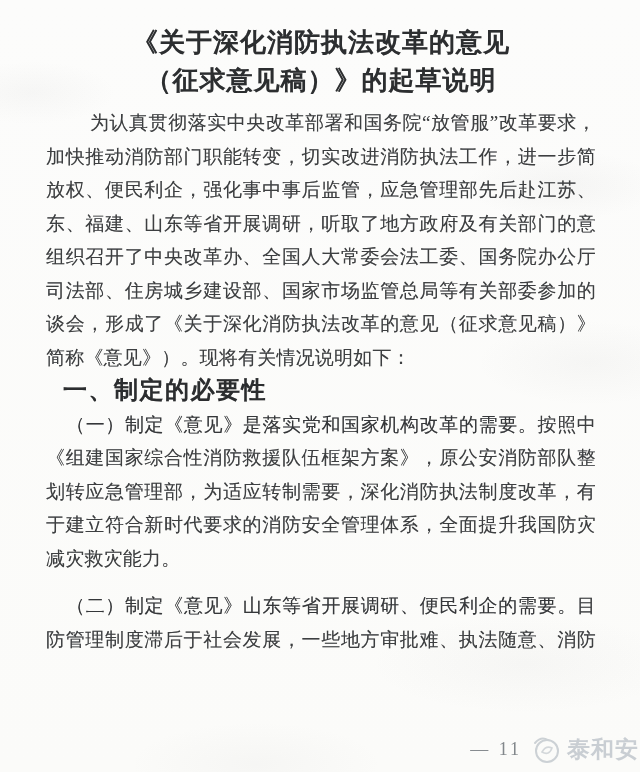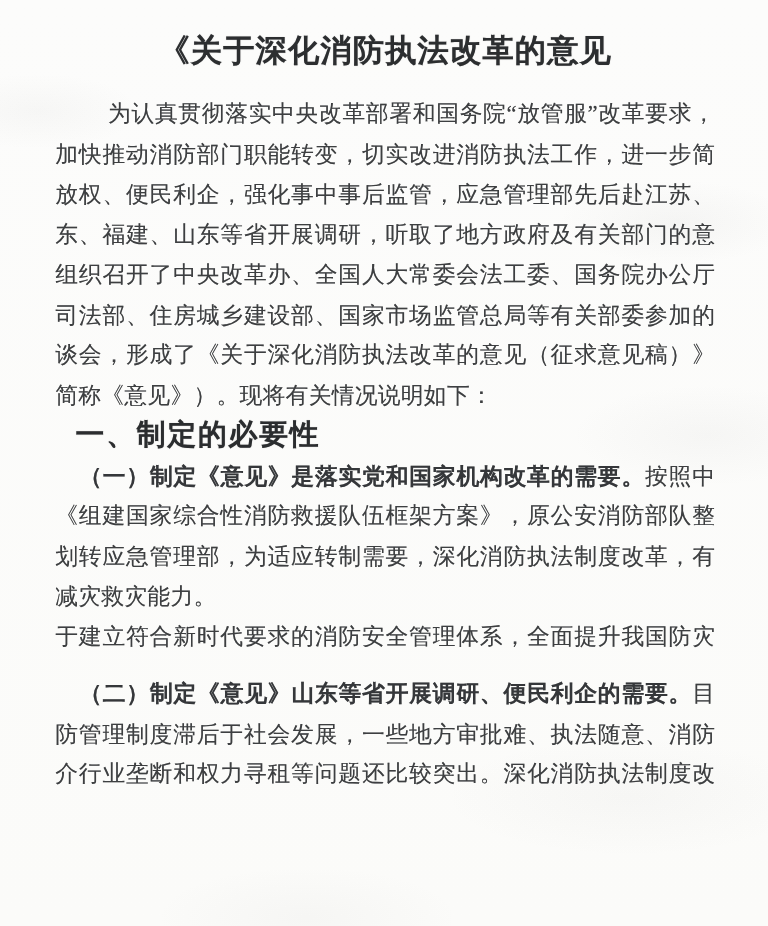--- a/index.html
+++ b/index.html
@@ -16,30 +16,30 @@
       radial-gradient(180px 60px at 40% 99%, rgba(150,150,150,0.05), transparent 70%),
       linear-gradient(180deg, #fcfcfb 0%, #fbfbf9 100%);
   }
   .doc { position:absolute; left:46px; right:44px; top:0; }
 
   .title { margin:24px 0 0 0; text-align:center; font-size:26px; font-weight:700;
            color:#2c2e30; text-shadow:0 0 0.6px rgba(60,60,60,0.5); }
   .title .tline { display:block; line-height:38px; letter-spacing:1px; }
 
   .para { margin:0; }
-  .p-intro { margin-top:17px; }
+  .p-intro { margin-top:6px; }
   .p-item2 { margin-top:14px; }
 
   .line { font-size:19px; line-height:33.5px; height:33.5px; color:#3d3f41;
           text-align:justify; text-align-last:justify; letter-spacing:0.2px;
           text-shadow:0 0 0.5px rgba(70,70,70,0.45); overflow:hidden; }
   .line.last { text-align:center; text-align-last:left; }
   .ind2 { padding-left:44px; }
   .ind1 { padding-left:20px; }
-  .lead { font-weight:700; color:#35373a; }
+  .lead { font-weight:400; color:#35373a; }
 
   .heading { font-size:24px; font-weight:700; color:#2b2d2f; line-height:33.5px;
              height:33.5px; margin-left:17px; letter-spacing:1.5px;
              text-shadow:0 0 0.6px rgba(60,60,60,0.5); }
 
   .footer { position:absolute; left:0; right:0; bottom:5px; height:36px;
             display:flex; align-items:center; justify-content:flex-end; }
   .pagenum { color:#82878b; font-size:18px; letter-spacing:3px; margin-right:8px;
              white-space:nowrap; }
   .logo { display:inline-flex; align-items:center; margin-right:5px; }
@@ -47,44 +47,55 @@
         margin-right:1px; white-space:nowrap; }
 </style>
 </head>
 <body>
 
 <div class="page">
   <div class="doc">
 
     <h1 class="title">
       <span class="tline">《关于深化消防执法改革的意见</span>
+      <span class="tline">（征求意见稿）》的起草说明</span>
     </h1>
 
     <div class="para p-intro">
       <div class="line ind2">为认真贯彻落实中央改革部署和国务院“放管服”改革要求，</div>
       <div class="line">加快推动消防部门职能转变，切实改进消防执法工作，进一步简政</div>
       <div class="line">放权、便民利企，强化事中事后监管，应急管理部先后赴江苏、广</div>
       <div class="line">东、福建、山东等省开展调研，听取了地方政府及有关部门的意见，</div>
       <div class="line">组织召开了中央改革办、全国人大常委会法工委、国务院办公厅和</div>
       <div class="line">司法部、住房城乡建设部、国家市场监管总局等有关部委参加的座</div>
       <div class="line">谈会，形成了《关于深化消防执法改革的意见（征求意见稿）》（以下</div>
       <div class="line last">简称《意见》）。现将有关情况说明如下：</div>
     </div>
 
     <div class="heading">一、制定的必要性</div>
 
     <div class="para">
       <div class="line ind1"><span class="lead">（一）制定《意见》是落实党和国家机构改革的需要。</span><span>按照中央</span></div>
       <div class="line">《组建国家综合性消防救援队伍框架方案》，原公安消防部队整体</div>
       <div class="line">划转应急管理部，为适应转制需要，深化消防执法制度改革，有利</div>
+      <div class="line">于建立符合新时代要求的消防安全管理体系，全面提升我国防灾</div>
       <div class="line last">减灾救灾能力。</div>
-      <div class="line">于建立符合新时代要求的消防安全管理体系，全面提升我国防灾</div>
     </div>
 
     <div class="para p-item2">
       <div class="line ind1"><span class="lead">（二）制定《意见》山东等省开展调研、便民利企的需要。</span><span>目前，消</span></div>
       <div class="line">防管理制度滞后于社会发展，一些地方审批难、执法随意、消防中</div>
-      <div class="line">介行业垄断和权力寻租等问题还比较突出。深化消防执法制度改</div>
     </div>
 
   </div>
 
+  <div class="footer">
+    <span class="pagenum">— 11</span>
+    <span class="logo">
+      <svg width="32" height="34" viewBox="0 0 32 34" aria-hidden="true">
+        <circle cx="17" cy="19" r="11" fill="none" stroke="#ccd1d5" stroke-width="2"></circle>
+        <path d="M5 11 Q11 4 18 8" fill="none" stroke="#ccd1d5" stroke-width="2" stroke-linecap="round"></path>
+        <path d="M12 20 Q16 13 22 16 Q19 24 12 20 Z" fill="none" stroke="#d3d7da" stroke-width="1.6"></path>
+      </svg>
+    </span>
+    <span class="wm">泰和安</span>
+  </div>
 </div>
 
 </body></html>

